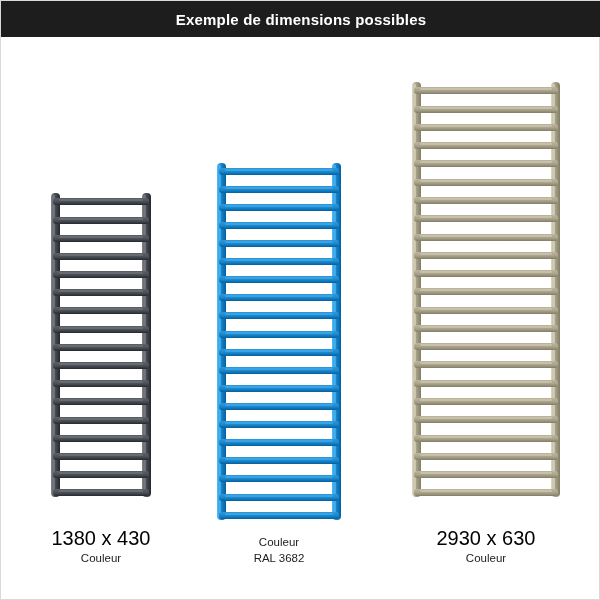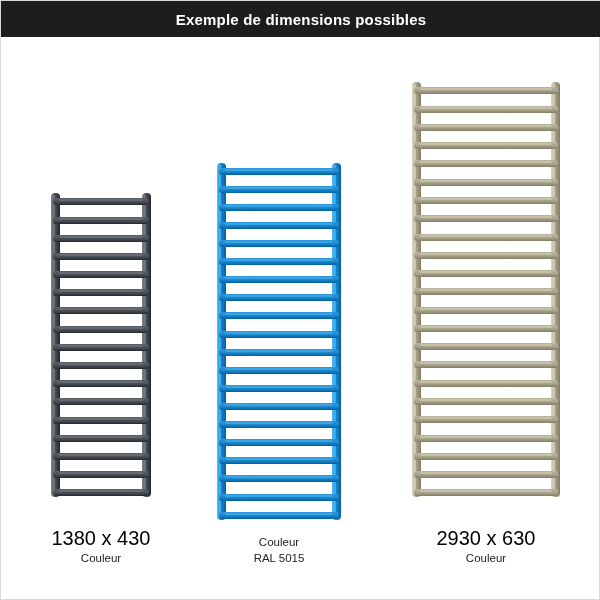--- a/index.html
+++ b/index.html
@@ -250,21 +250,21 @@
           </div>
           <div class="bar" style="top: 330.895px; background: linear-gradient(rgb(45, 152, 218), rgb(27, 134, 200) 55%, rgb(0, 96, 162));">
             <div class="bar-hl" style="background: rgb(82, 189, 255);"></div>
           </div>
           <div class="bar" style="top: 349px; background: linear-gradient(rgb(45, 152, 218), rgb(27, 134, 200) 55%, rgb(0, 96, 162));">
             <div class="bar-hl" style="background: rgb(82, 189, 255);"></div>
           </div>
         </div>
       <div class="caption" style="position: static; margin-top: 14px;">
         <div class="colour-label">Couleur</div>
-        <div class="colour-code">RAL 5015</div>
+        <div class="colour-code">RAL 3682</div>
       </div>
     </div>
 
     <div class="item" style="left: 395px; width: 180px; bottom: 34px;">
       <div class="radiator" id="rad3" style="width: 148px; height: 415px;">
           <div class="rail left" style="background: linear-gradient(to right, rgb(224, 218, 195), rgb(169, 163, 140) 45%, rgb(131, 125, 102));">
             <div class="rail-hl" style="background: rgb(224, 218, 195);"></div>
           </div>
           <div class="rail right" style="background: linear-gradient(to right, rgb(224, 218, 195), rgb(169, 163, 140) 45%, rgb(131, 125, 102));">
             <div class="rail-hl" style="background: rgb(224, 218, 195);"></div>

